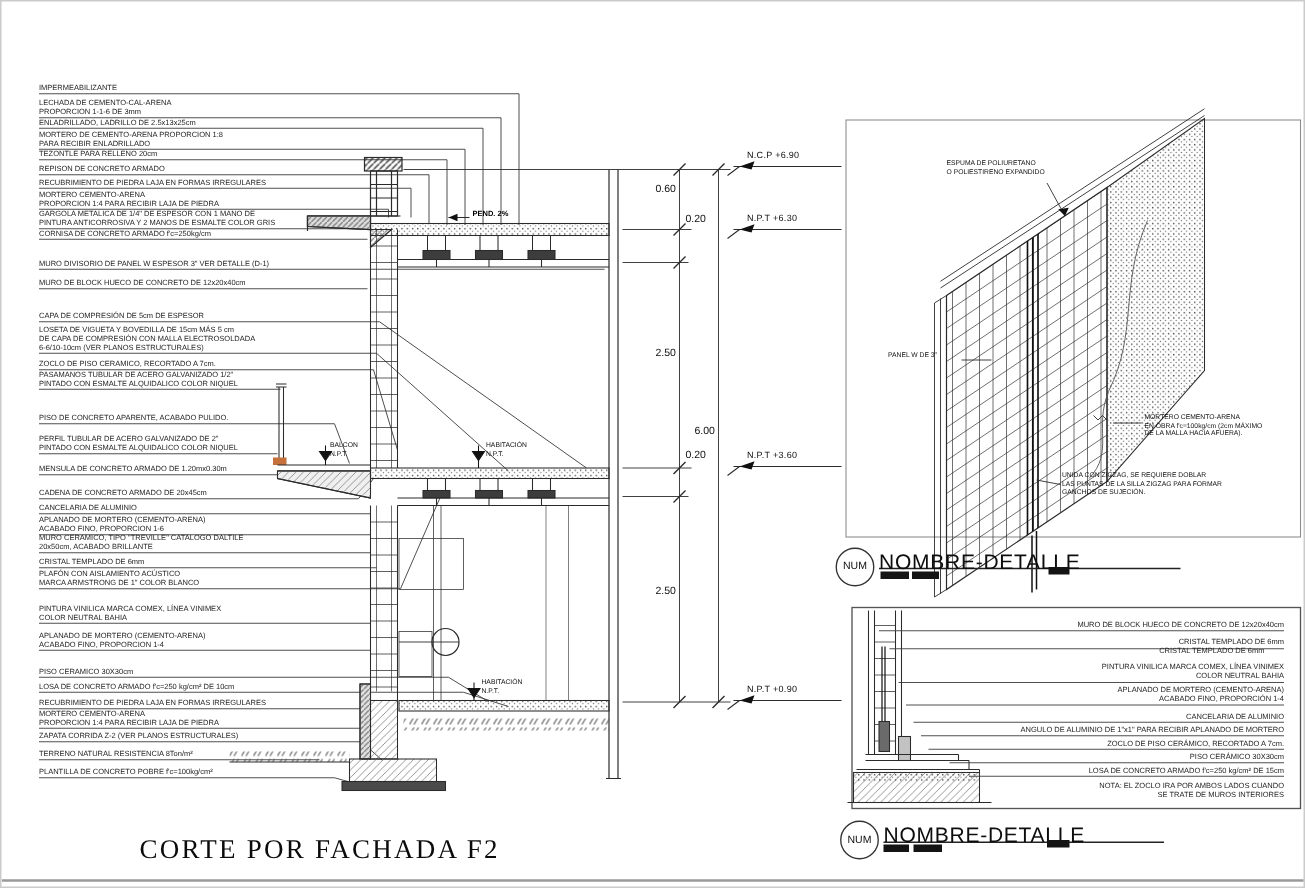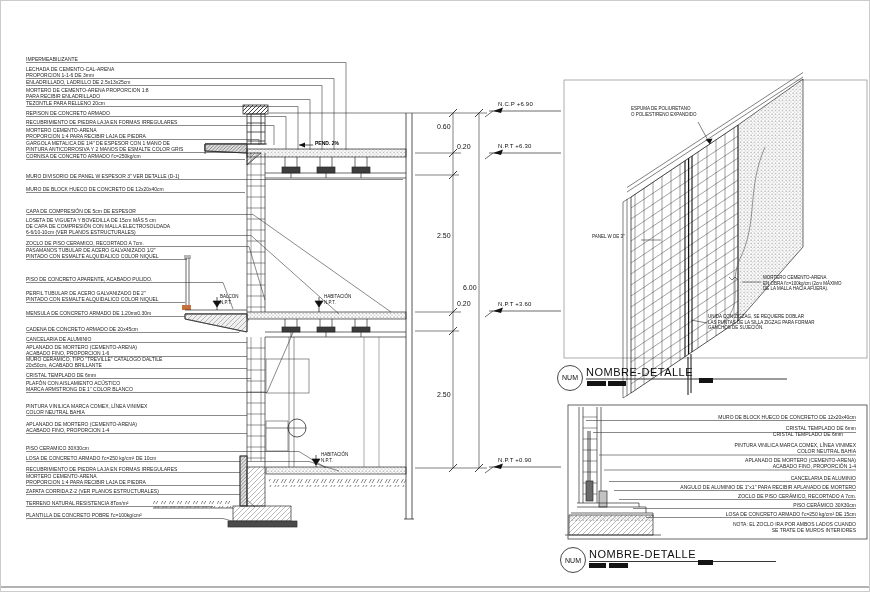--- a/index.html
+++ b/index.html
@@ -7,21 +7,21 @@
          border:1px solid #cbcbcb;box-sizing:border-box;
          font-family:"Liberation Sans",sans-serif;color:#1c1c1c;}
   .lw{position:absolute;left:0;top:0;}
   .lbl{position:absolute;font-size:5px;line-height:6.2px;white-space:pre-line;color:#1d1d1d;width:220px;}
   .rlbl{position:absolute;font-size:5px;line-height:6.2px;white-space:pre-line;color:#1d1d1d;
         left:555px;width:300px;text-align:right;}
   .dim{position:absolute;font-size:7px;color:#101010;}
   .lvl{position:absolute;font-size:6px;color:#101010;width:70px;letter-spacing:.2px;}
   .room{position:absolute;font-size:4.5px;line-height:5.6px;white-space:pre-line;color:#111;}
   .pend{position:absolute;font-size:5px;font-weight:bold;color:#000;}
-  .tbname{position:absolute;font-size:11px;letter-spacing:.5px;color:#0d0d0d;width:180px;}
+  .tbname{position:absolute;font-size:14px;letter-spacing:.5px;color:#0d0d0d;width:180px;}
   .numtxt{position:absolute;font-size:7px;width:24px;text-align:center;color:#0d0d0d;}
   .bar{position:absolute;height:5px;background:#141414;}
   .ttl{position:absolute;left:92px;top:555px;font-family:"Liberation Serif",serif;
        font-size:18px;letter-spacing:1.5px;color:#0b0b0b;}
   .d1lbl{position:absolute;font-size:4.5px;line-height:5.6px;white-space:pre-line;color:#151515;}
 </style>
 </head>
 <body>
 
 <div class="sheet">
@@ -313,14 +313,15 @@
 <div class="rlbl" style="top:510px">LOSA DE CONCRETO ARMADO f'c=250 kg/cm² DE 15cm</div>
 <div class="rlbl" style="top:520px">NOTA: EL ZOCLO IRA POR AMBOS LADOS CUANDO
 SE TRATE DE MUROS INTERIORES</div>
 
 <div class="numtxt" style="left:560px;top:555.5px">NUM</div>
 <div class="tbname" style="left:588px;top:547px">NOMBRE-DETALLE</div>
 <div class="bar" style="left:588px;top:562px;width:17px"></div>
 <div class="bar" style="left:608px;top:562px;width:19px"></div>
 <div class="bar" style="left:697px;top:559px;width:15px"></div>
 
+<div class="ttl">CORTE POR FACHADA F2</div>
 
 </div>
 
 </body></html>

